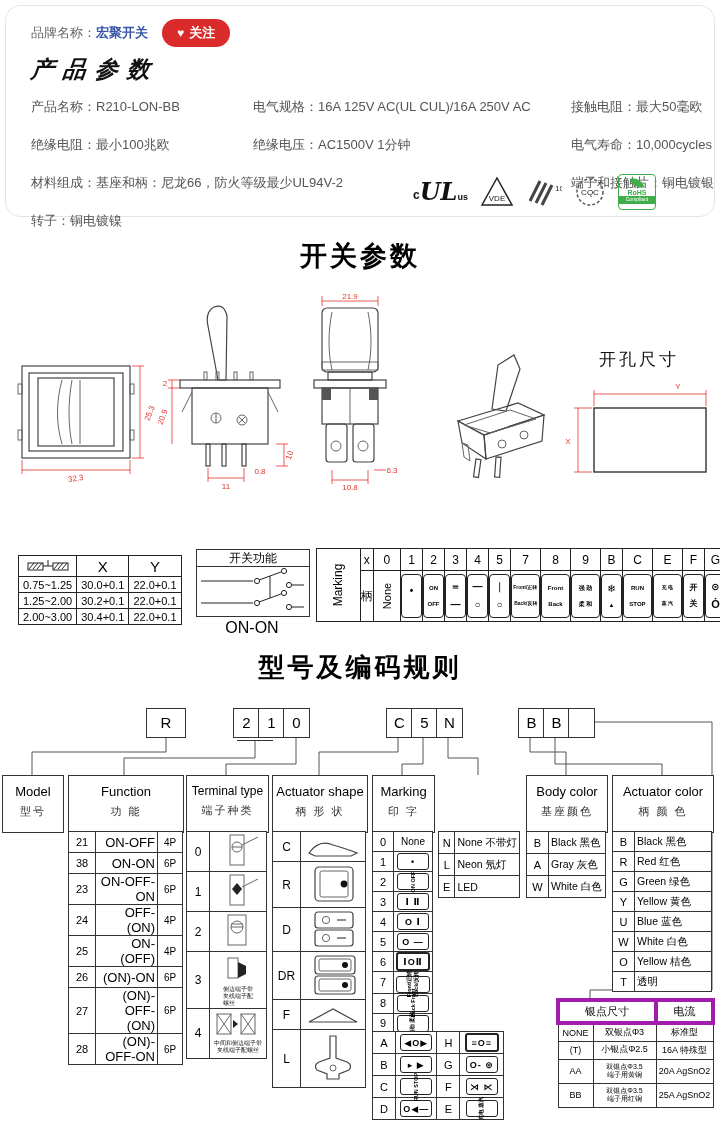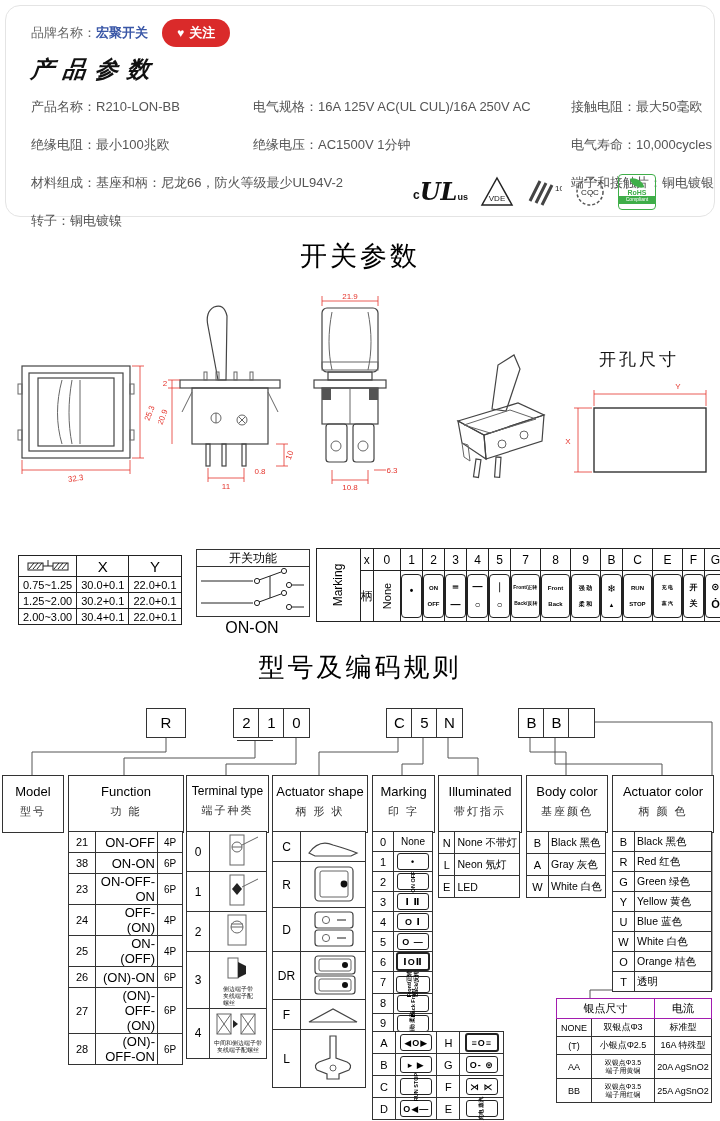--- a/index.html
+++ b/index.html
@@ -23,21 +23,21 @@
   .cert-ul .c{font-size:12px;font-weight:bold;}
   .cert-ul .ul{font-family:"DejaVu Serif",serif;font-size:24px;font-weight:bold;font-style:italic;line-height:.8;}
   .cert-ul .us{font-size:9px;font-weight:bold;}
   .cert-svg{display:block;}
   .cert-rohs{width:36px;height:34px;border:1px solid #3fae49;border-radius:4px;position:relative;
              display:flex;flex-direction:column;align-items:center;justify-content:flex-start;overflow:hidden;}
   .rohs-leaf{width:12px;height:12px;background:#3fae49;border-radius:0 12px 0 12px;margin-top:2px;transform:rotate(-15deg);}
   .rohs-t1{font-size:7px;color:#3fae49;font-weight:bold;line-height:1;}
   .rohs-t2{font-size:5px;color:#fff;background:#3fae49;width:100%;text-align:center;line-height:1.5;}
   
-  .h1{position:absolute;left:0;width:720px;text-align:center;font-size:27px;font-weight:normal;color:#000;letter-spacing:3px;}
+  .h1{position:absolute;left:0;width:720px;text-align:center;font-size:27px;font-weight:bold;color:#000;letter-spacing:3px;}
   
   .drawing{position:absolute;}
   .dim{fill:#e5342c;font-size:8px;}
   .dimline{stroke:#e5342c;stroke-width:.8;}
   .sk{stroke:#444;fill:none;stroke-width:1.2;}
   .sk2{stroke:#666;fill:none;stroke-width:1;}
   .cutout-label{font-size:17px;color:#111;letter-spacing:3px;text-align:center;margin-bottom:9px;}
   
   .midrow{position:absolute;left:0;top:545px;width:720px;height:105px;}
   table{border-collapse:collapse;}
@@ -83,21 +83,21 @@
   .pill .rt{transform:rotate(-90deg);font-size:5.5px;letter-spacing:0;display:inline-block;}
   .mrk-code{width:18px;text-align:center;font-size:11px;}
   .mrk-g{text-align:center;}
   .clr-code{width:17px;text-align:center;font-size:11px;}
   .clr-label{font-size:10.5px;padding-left:4px;text-align:left;white-space:nowrap;}
   .silver td{border:1px solid #333;text-align:center;}
   .sv-c{width:30px;font-size:9px;}
   .sv-d{width:58px;font-size:9px;line-height:1.1;}
   .sv-d .small{font-size:7px;display:block;}
   .sv-a{width:52px;font-size:9px;}
-  .silver th{border:1px solid #a21caf;font-weight:normal;font-size:11px;height:17px;}
+  .silver th{border:4px solid #a21caf;font-weight:normal;font-size:11px;height:17px;}
 </style>
 </head>
 <body>
 
 <div class="page">
 
   <div class="card">
     <div class="brand-row">
       <span class="brand-label">品牌名称：</span>
       <a class="brand-link" href="#">宏聚开关</a>
@@ -476,24 +476,20 @@
         <div class="zh">端子种类</div>
       </div>
     <div class="cat" style="left:272px;width:94px;">
       <div class="en">Actuator shape</div>
         <div class="zh">柄 形 状</div>
       </div>
     <div class="cat" style="left:372px;width:61px;">
       <div class="en">Marking</div>
         <div class="zh">印  字</div>
       </div>
-    <div class="cat" style="left:438px;width:82px;">
-      <div class="en">Illuminated</div>
-        <div class="zh">带灯指示</div>
-      </div>
     <div class="cat" style="left:612px;width:100px;">
       <div class="en">Actuator color</div>
         <div class="zh">柄 颜 色</div>
       </div>
     <div class="cat" style="left:526px;width:80px;">
       <div class="en">Body color</div>
         <div class="zh">基座颜色</div>
       </div>
 
     <table class="grid-table" style="left:68px;top:131px;width:115px;">
@@ -809,21 +805,21 @@
       <tr style="height:20px">
             <td class="clr-code">U</td>
             <td class="clr-label">Blue  蓝色</td>
           </tr>
       <tr style="height:20px">
             <td class="clr-code">W</td>
             <td class="clr-label">White 白色</td>
           </tr>
       <tr style="height:20px">
             <td class="clr-code">O</td>
-            <td class="clr-label">Orange 桔色</td>
+            <td class="clr-label">Yellow 桔色</td>
           </tr>
       <tr style="height:20px">
             <td class="clr-code">T</td>
             <td class="clr-label">透明</td>
           </tr>
     </tbody>
       </table>
 
     <table class="grid-table silver" style="left:556px;top:298px;">
       <tbody>

